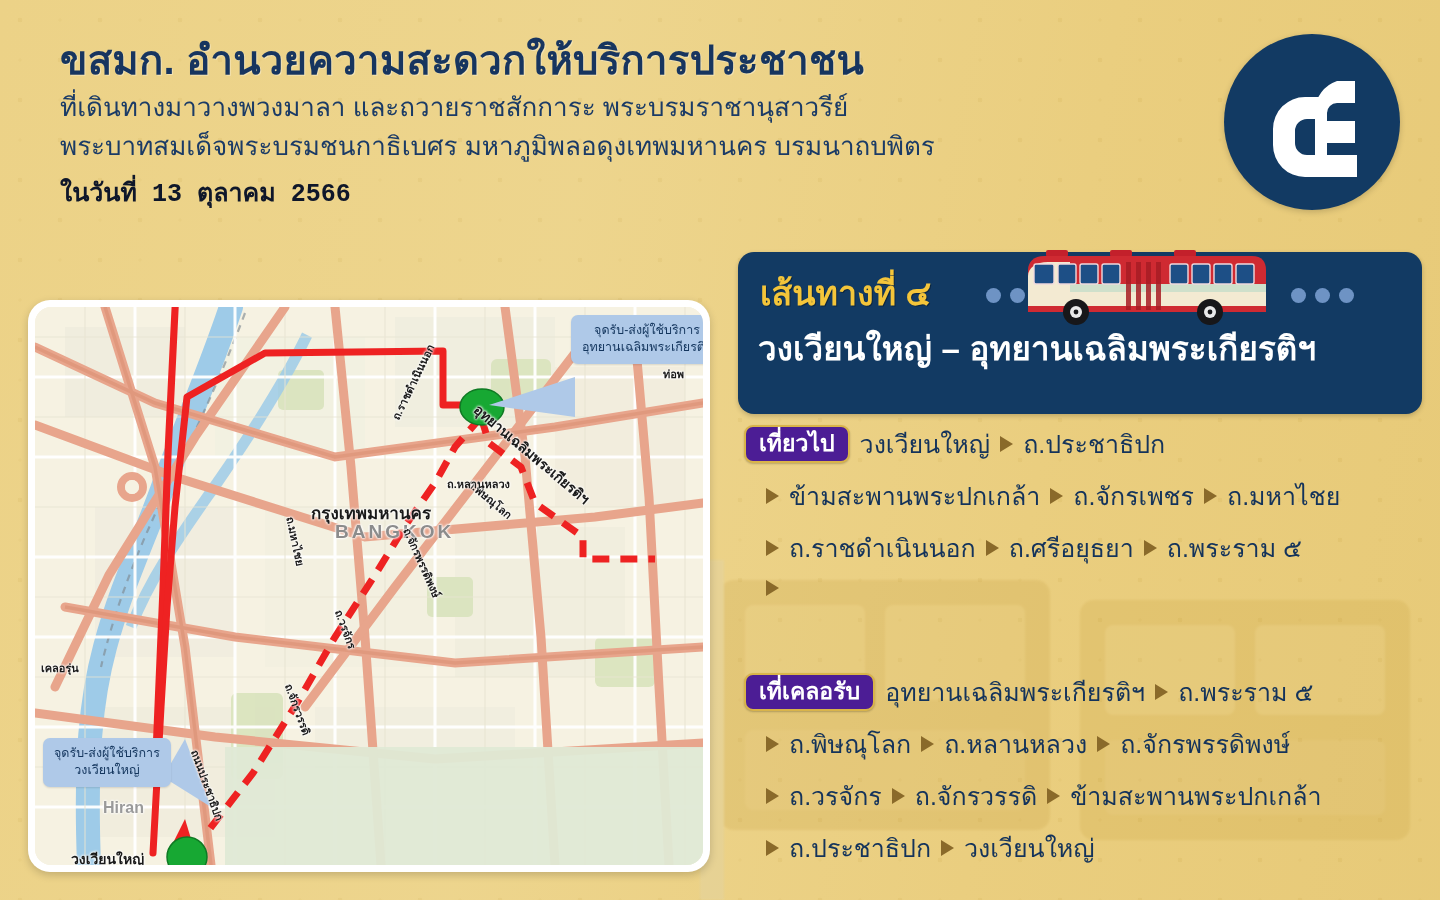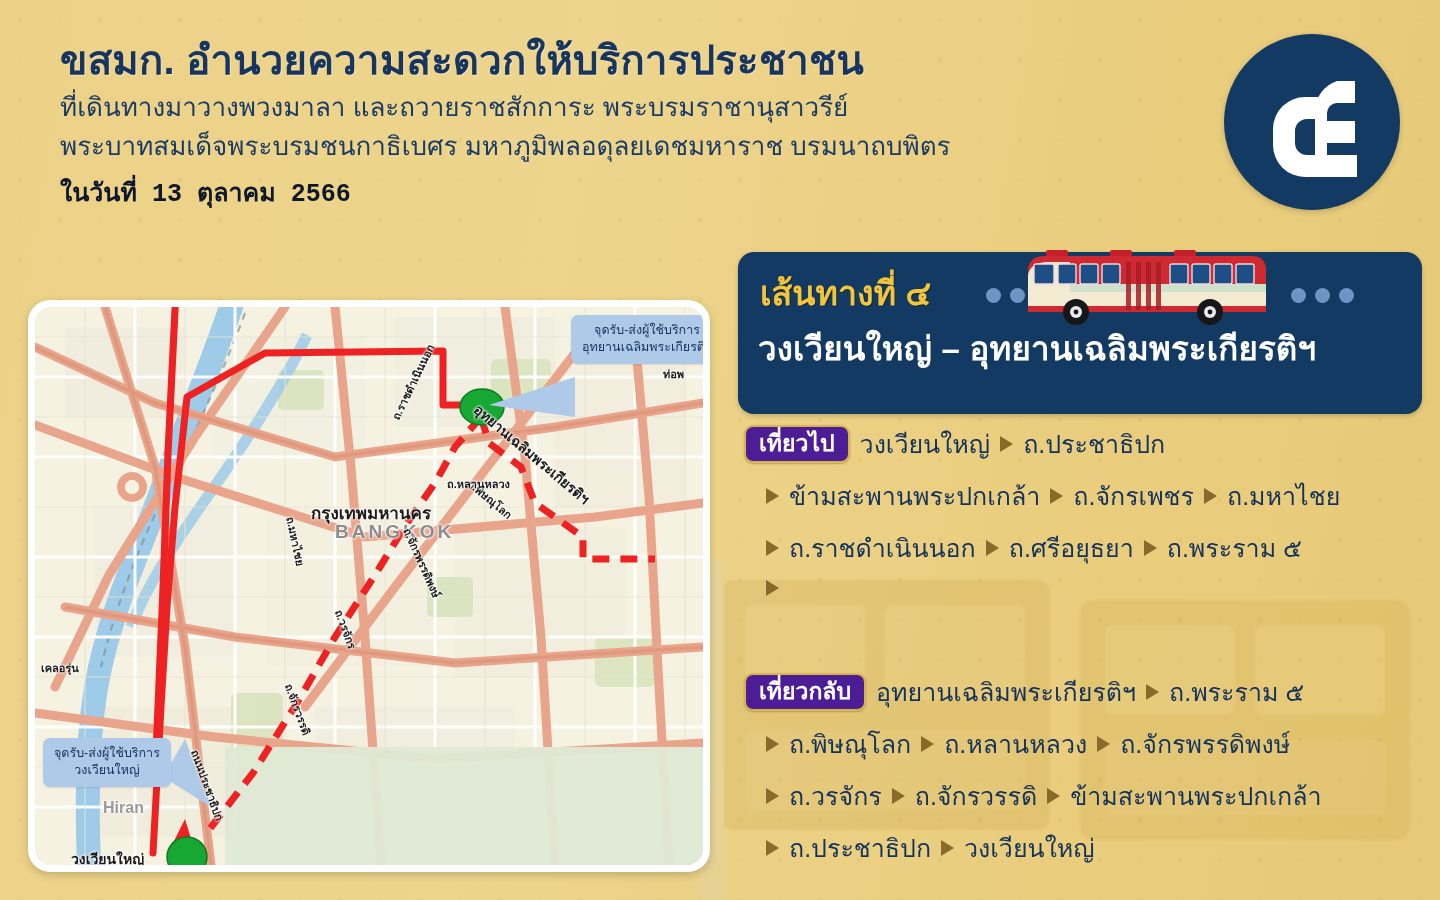--- a/index.html
+++ b/index.html
@@ -139,21 +139,21 @@
   <rect x="380" y="40" width="330" height="240" rx="14" fill="#bf972f"></rect>
   <rect x="405" y="65" width="130" height="90" rx="8" fill="#dcc176"></rect>
   <rect x="555" y="65" width="130" height="90" rx="8" fill="#dcc176"></rect>
   <rect x="405" y="180" width="280" height="75" rx="8" fill="#cdaa58"></rect>
   <rect x="0" y="0" width="24" height="340" fill="#cfd8de"></rect>
 </svg>
 
 <div id="header">
   <div id="title">ขสมก. อำนวยความสะดวกให้บริการประชาชน</div>
   <div class="sub">ที่เดินทางมาวางพวงมาลา และถวายราชสักการะ พระบรมราชานุสาวรีย์</div>
-  <div class="sub second">พระบาทสมเด็จพระบรมชนกาธิเบศร มหาภูมิพลอดุลยเดชมหาราช บรมนาถบพิตร</div>
+  <div class="sub second">พระบาทสมเด็จพระบรมชนกาธิเบศร มหาภูมิพลอดุงเทพมหานคร บรมนาถบพิตร</div>
   <div id="date-line">ในวันที่ 13 ตุลาคม 2566</div>
 </div>
 
 <div id="logo">
   <svg width="118" height="118" viewBox="0 0 118 118">
     <path d="M84 18 h18 v22 h-18 a10 10 0 0 0 -10 10 v8 h28 v22 h-28 v12 h30 v22 h-52
              a32 32 0 0 1 -32 -32 v-16 a32 32 0 0 1 32 -32 h14 v22 h-12
              a12 12 0 0 0 -12 12 v12 a12 12 0 0 0 12 12 h8 v-44
              a32 32 0 0 1 22 -30 z" fill="#ffffff"></path>
   </svg>
@@ -384,21 +384,21 @@
     <span class="arrow"></span>
     <span class="stop">ถ.พระราม ๕</span>
   </div>
   <div class="dir-line line-indent">
     <span class="arrow"></span>
   </div>
 </div>
 
 <div class="dir-block" id="inbound-block">
   <div class="dir-line">
-    <span class="dir-badge">เที่ยวกลับ</span>
+    <span class="dir-badge">เที่เคลอรับ</span>
     <span class="stop">อุทยานเฉลิมพระเกียรติฯ</span>
     <span class="arrow"></span>
     <span class="stop">ถ.พระราม ๕</span>
   </div>
   <div class="dir-line line-indent">
     <span class="arrow"></span>
     <span class="stop">ถ.พิษณุโลก</span>
     <span class="arrow"></span>
     <span class="stop">ถ.หลานหลวง</span>
     <span class="arrow"></span>

